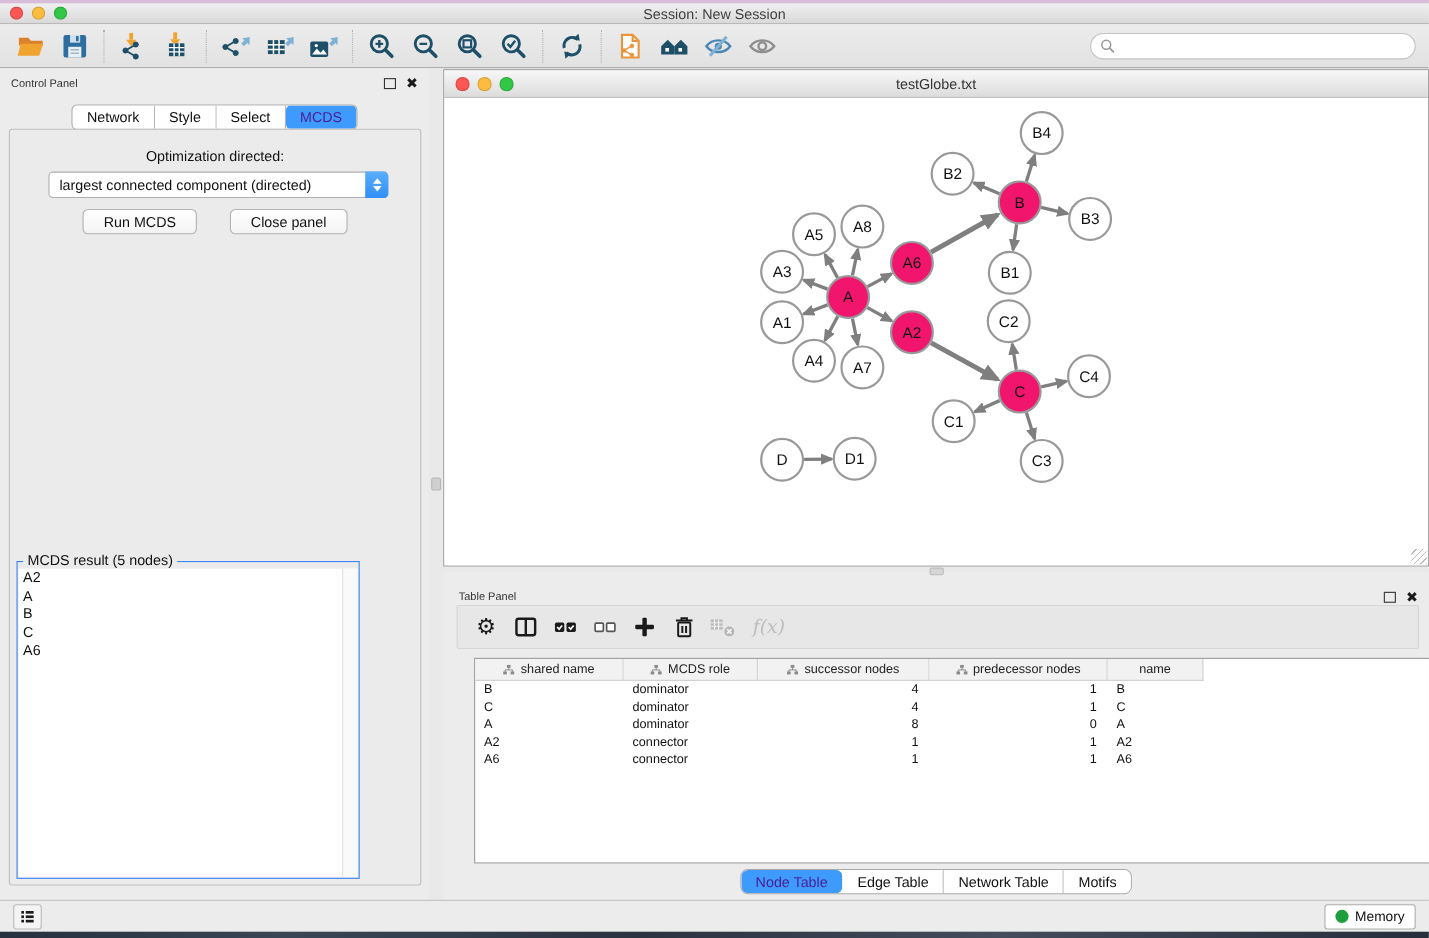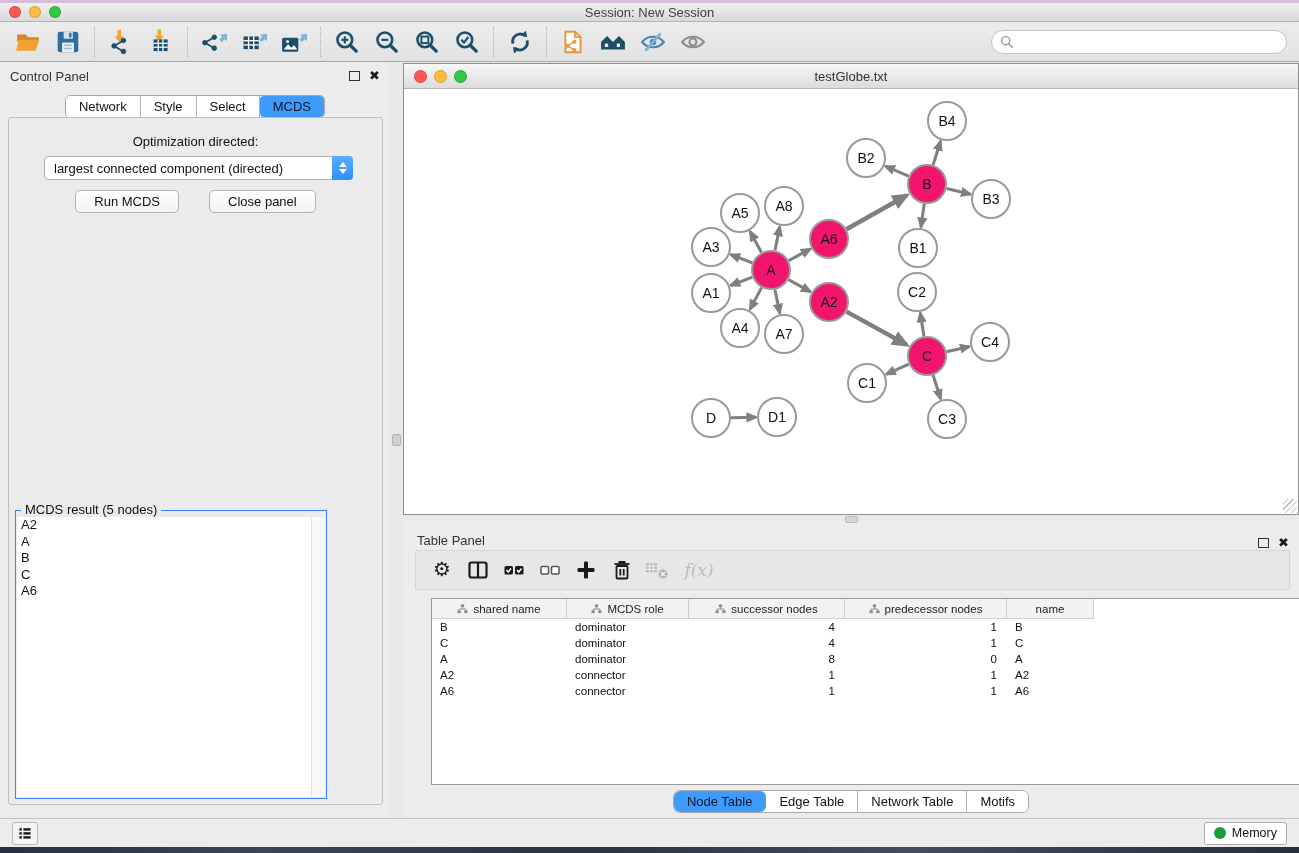--- a/index.html
+++ b/index.html
@@ -22,28 +22,28 @@
   .tb-btn { width:40px; height:34px; display:flex; align-items:center; justify-content:center; border-radius:4px; }
   .tb-sep { width:1px; height:30px; margin:0 6px; border-left:1px dotted #b0b0b0; }
   .tb-spacer { flex:1; }
   .searchbox { width:296px; height:24px; background:#fff; border:1px solid #c3c3c3; border-radius:13px;
     display:flex; align-items:center; padding:0 8px; margin-right:4px; }
   .searchbox input { border:none; outline:none; flex:1; font-size:12px; background:transparent; margin-left:5px; font-family:inherit; }
 
   
   .control-panel { position:absolute; left:0; top:62px; width:390px; height:756px; background:#ececec; }
   .panel-header { height:28px; display:flex; align-items:center; padding:0 10px; color:#333; }
-  .panel-header .ph-title { flex:1; font-size:13px; }
+  .panel-header .ph-title { flex:1; font-size:10px; }
   .ph-float { width:11px; height:10px; border:1.5px solid #333; margin-right:9px; cursor:pointer; }
   .ph-close { font-size:13px; color:#1a1a1a; font-weight:bold; cursor:pointer; line-height:10px; }
   .cp-tabs { position:absolute; left:0; top:33px; width:100%; display:flex; justify-content:center; }
   .seg { display:flex; border:1px solid #a9a9a9; border-radius:5px; background:#fff; overflow:hidden; }
   .seg .seg-item { padding:3px 13px; font-size:13px; color:#111; border-right:1px solid #b5b5b5; cursor:pointer; background:#fff; }
   .seg .seg-item:last-child { border-right:none; }
-  .seg .seg-item.active { background:#3e9bfc; color:#0f172a; border-color:#3e9bfc; border-radius:4px; }
+  .seg .seg-item.active { background:#3e9bfc; color:#4c1d95; border-color:#3e9bfc; border-radius:4px; }
   .cp-content { position:absolute; left:8px; top:55px; width:375px; height:688px;
     border:1px solid #bfbfbf; border-radius:3px; background:#ebebeb; }
   .opt-label { text-align:center; margin-top:16px; font-size:13px; color:#111; }
   .dropdown { position:absolute; left:35px; top:38px; width:309px; height:24px; background:#fff;
     border:1px solid #b0b0b0; border-radius:4px; display:flex; align-items:center; cursor:pointer; }
   .dropdown .dd-value { flex:1; padding-left:9px; font-size:13px; color:#111; white-space:nowrap; }
   .dd-stepper { width:21px; height:24px; margin:-1px; background:linear-gradient(#5aaefe,#2f8ef7); border-radius:0 4px 4px 0;
     display:flex; flex-direction:column; align-items:center; justify-content:center; gap:2px; }
   .dd-stepper .up { width:0;height:0;border-left:4px solid transparent;border-right:4px solid transparent;border-bottom:5px solid #fff; }
   .dd-stepper .down { width:0;height:0;border-left:4px solid transparent;border-right:4px solid transparent;border-top:5px solid #fff; }

